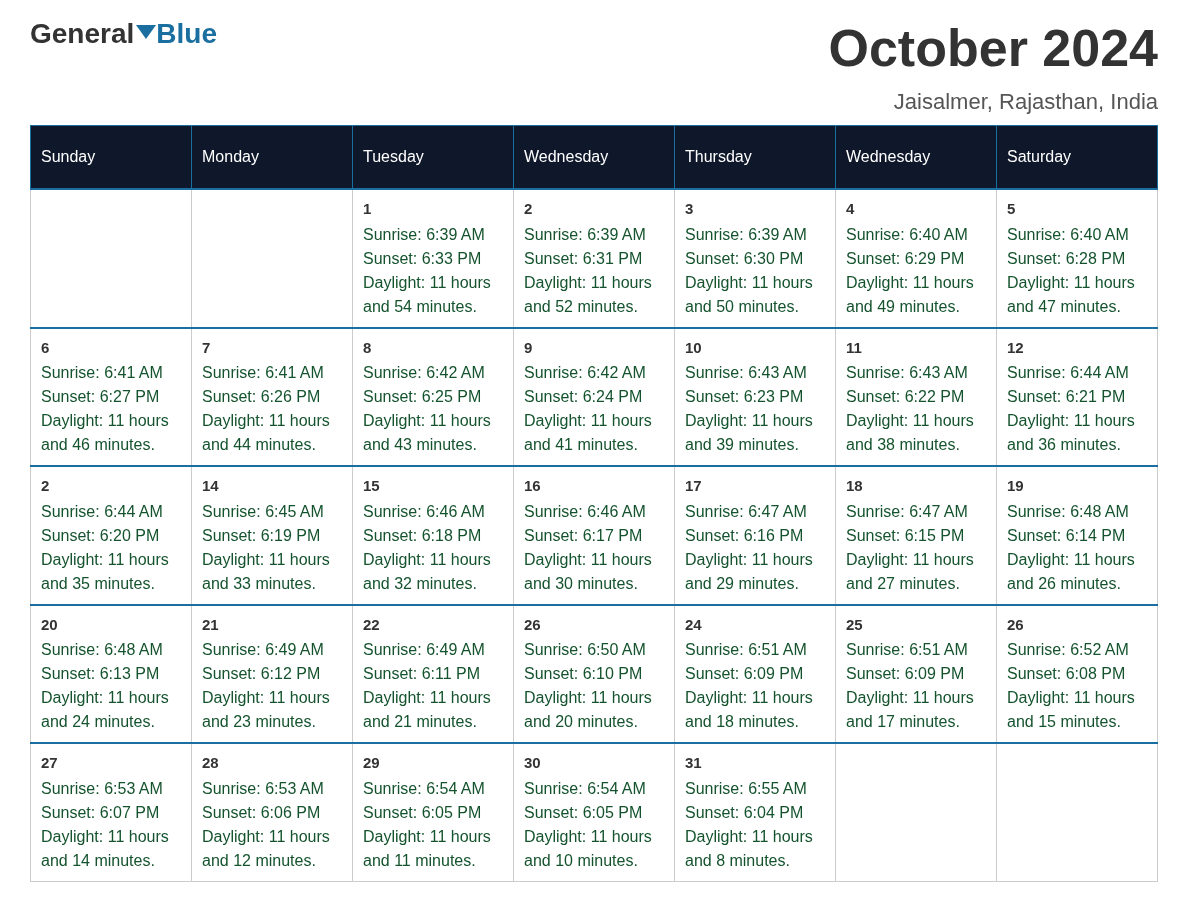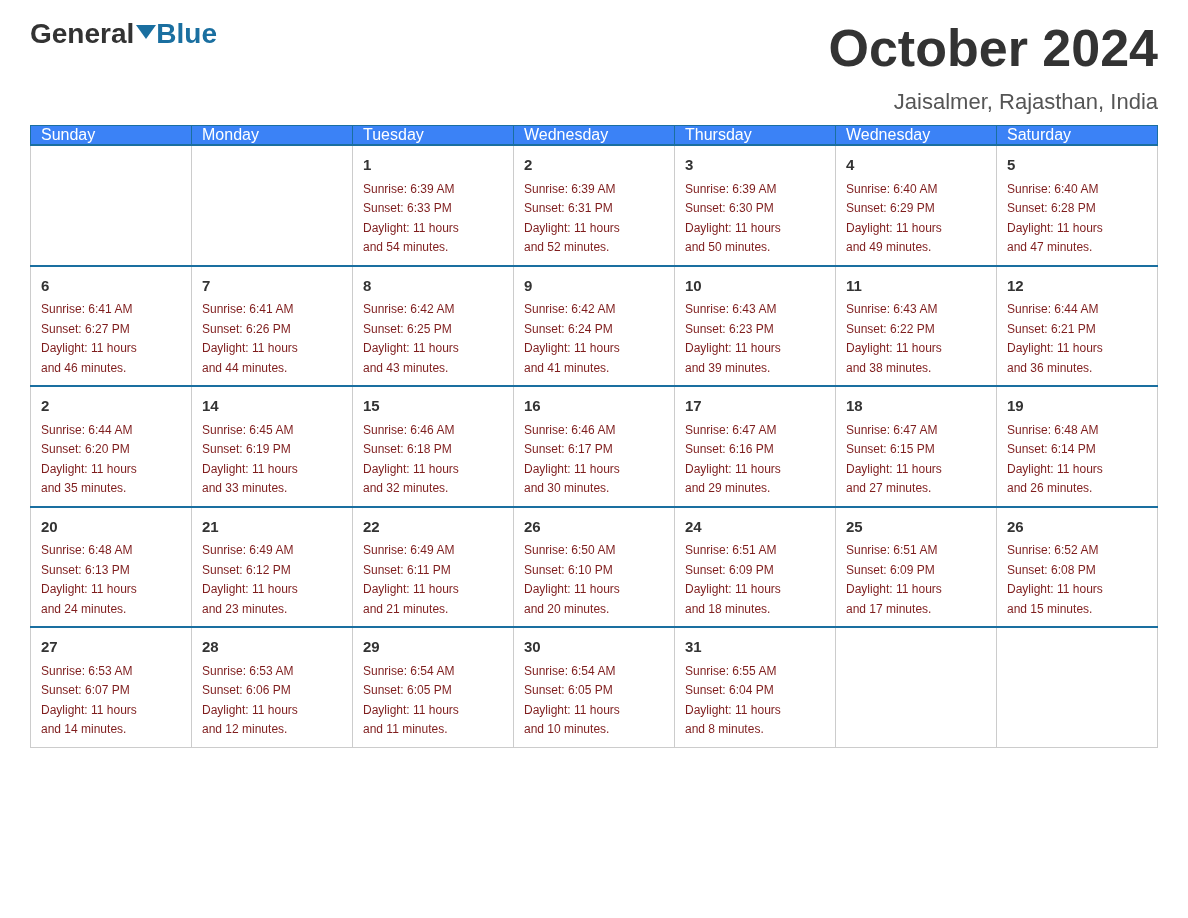--- a/index.html
+++ b/index.html
@@ -57,23 +57,23 @@
       font-size: 22px;
       color: #555;
       margin-top: 12px;
     }
     table {
       width: 100%;
       border-collapse: collapse;
       margin-top: 8px;
     }
     thead th {
-      background-color: #3b82f6;
+      background-color: #0f172a;
       color: #fff;
-      padding: 0 10px;
+      padding: 22px 10px;
       text-align: left;
       font-size: 16px;
       font-weight: normal;
       border: 1px solid #1a6fa0;
     }
     tbody td {
       border: 1px solid #ccc;
       padding: 8px 10px;
       vertical-align: top;
       width: 14.28%;
@@ -85,22 +85,22 @@
       border-top: 2px solid #1a6fa0;
     }
     .day-number {
       font-size: 15px;
       font-weight: bold;
       color: #333;
       display: block;
       margin-bottom: 2px;
     }
     .day-info {
-      color: #7f1d1d;
-      font-size: 12px;
+      color: #14532d;
+      font-size: 16px;
     }
     td.empty {
       background: #fff;
     }
   </style>
 </head>
 <body>
 
 <div class="header-row">
   <div class="logo">

